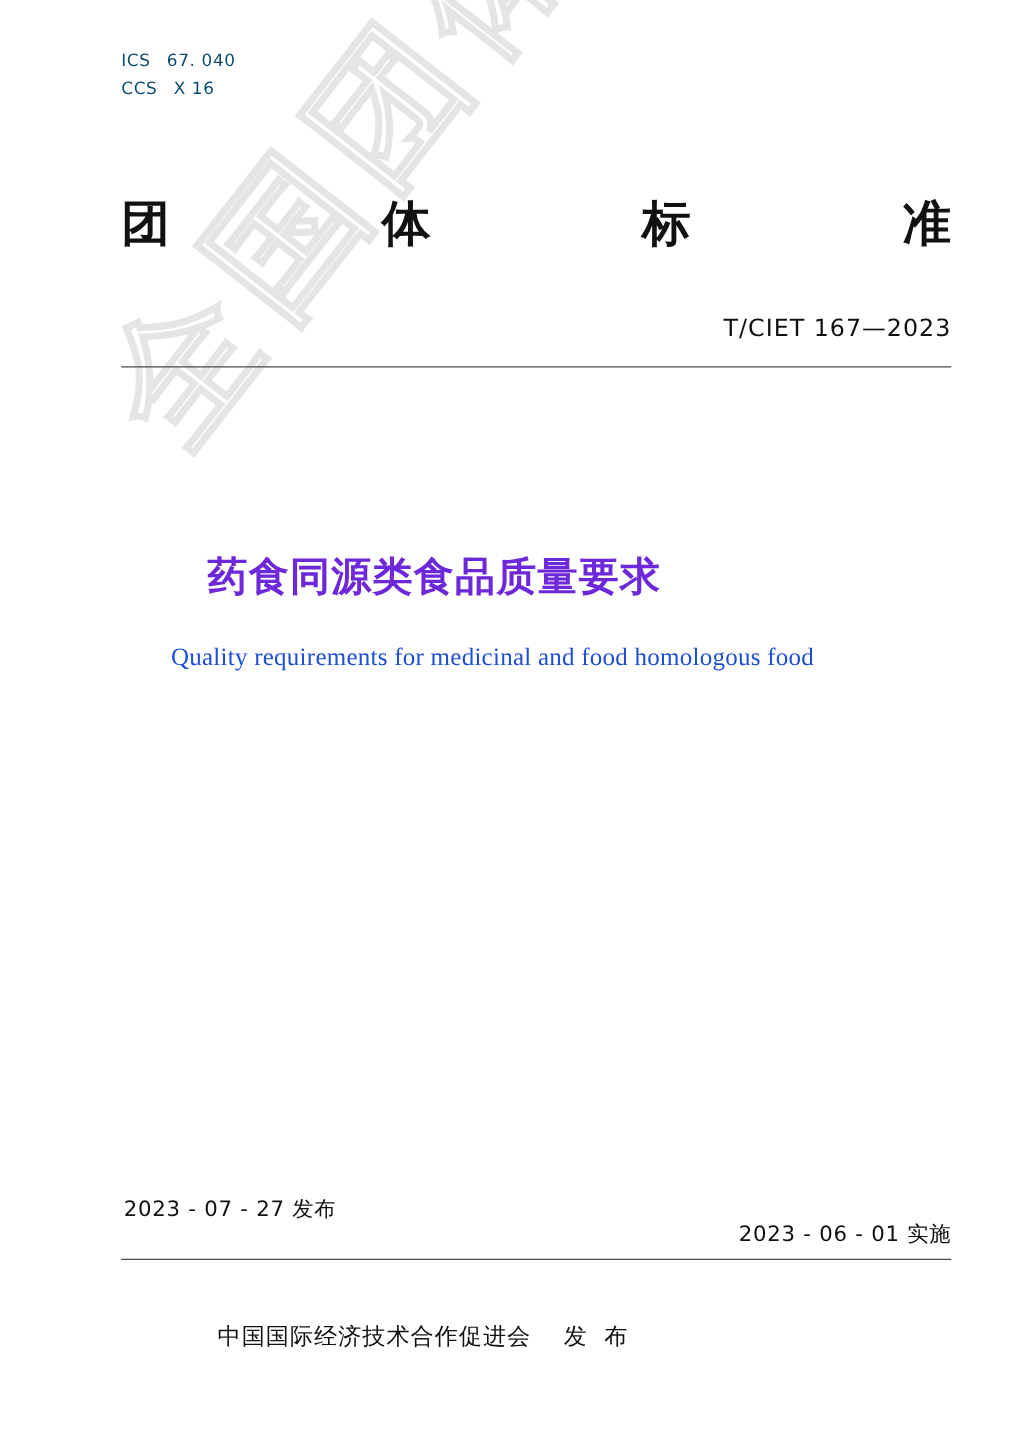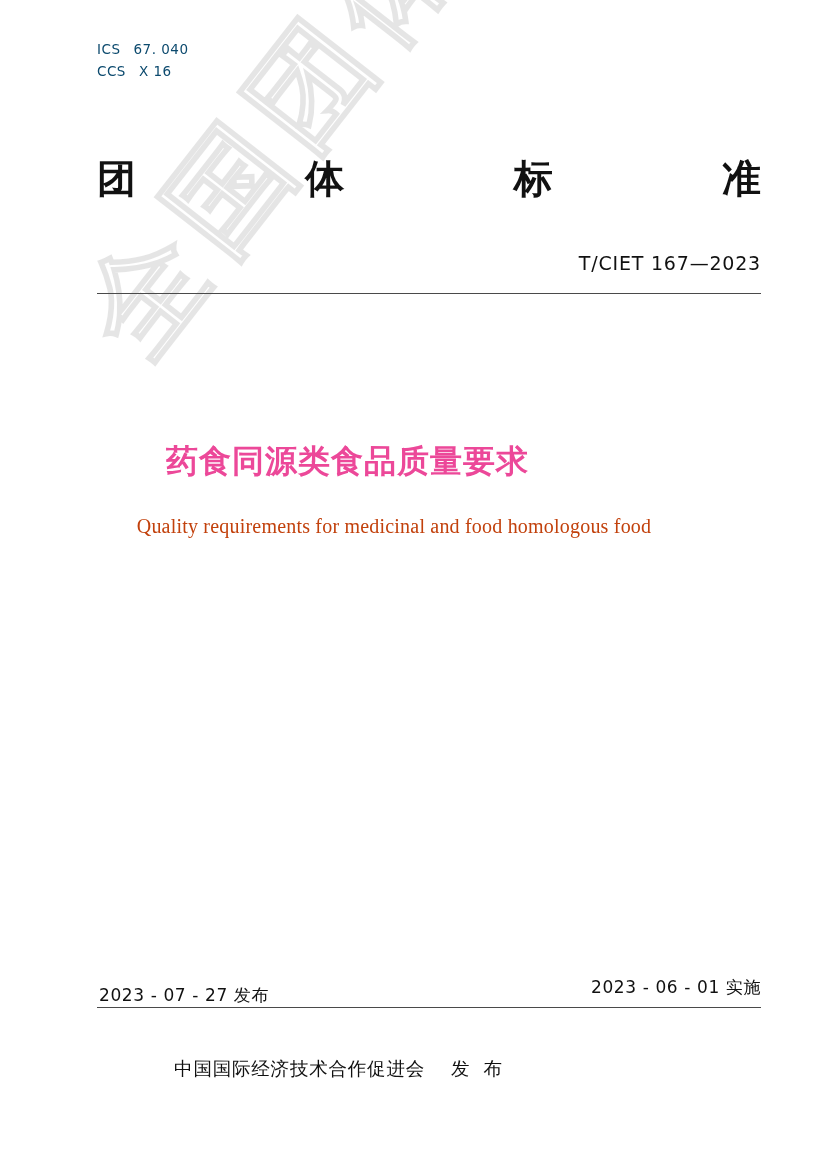--- a/index.html
+++ b/index.html
@@ -119,39 +119,39 @@
   .title-cn {
     position: absolute;
     left: 0;
     top: 440px;
     width: 695px;
     text-align: center;
     font-family: "DejaVu Sans", sans-serif;
     font-size: 32px;
     font-weight: 700;
     letter-spacing: 1px;
-    color: #ec4899;
+    color: #6d28d9;
   }
   .title-en {
     position: absolute;
     left: 0;
     top: 515px;
     width: 788px;
     text-align: center;
     font-family: "Liberation Serif", serif;
     font-size: 20px;
-    color: #c2410c;
+    color: #1d4ed8;
     letter-spacing: 0.2px;
   }
 
   
   .date-left {
     position: absolute;
     left: 99px;
-    top: 984px;
+    top: 956px;
     font-family: "DejaVu Sans", sans-serif;
     font-size: 17px;
     letter-spacing: 0.6px;
     color: #111;
   }
   .date-right {
     position: absolute;
     right: 61px;
     top: 976px;
     font-family: "DejaVu Sans", sans-serif;

